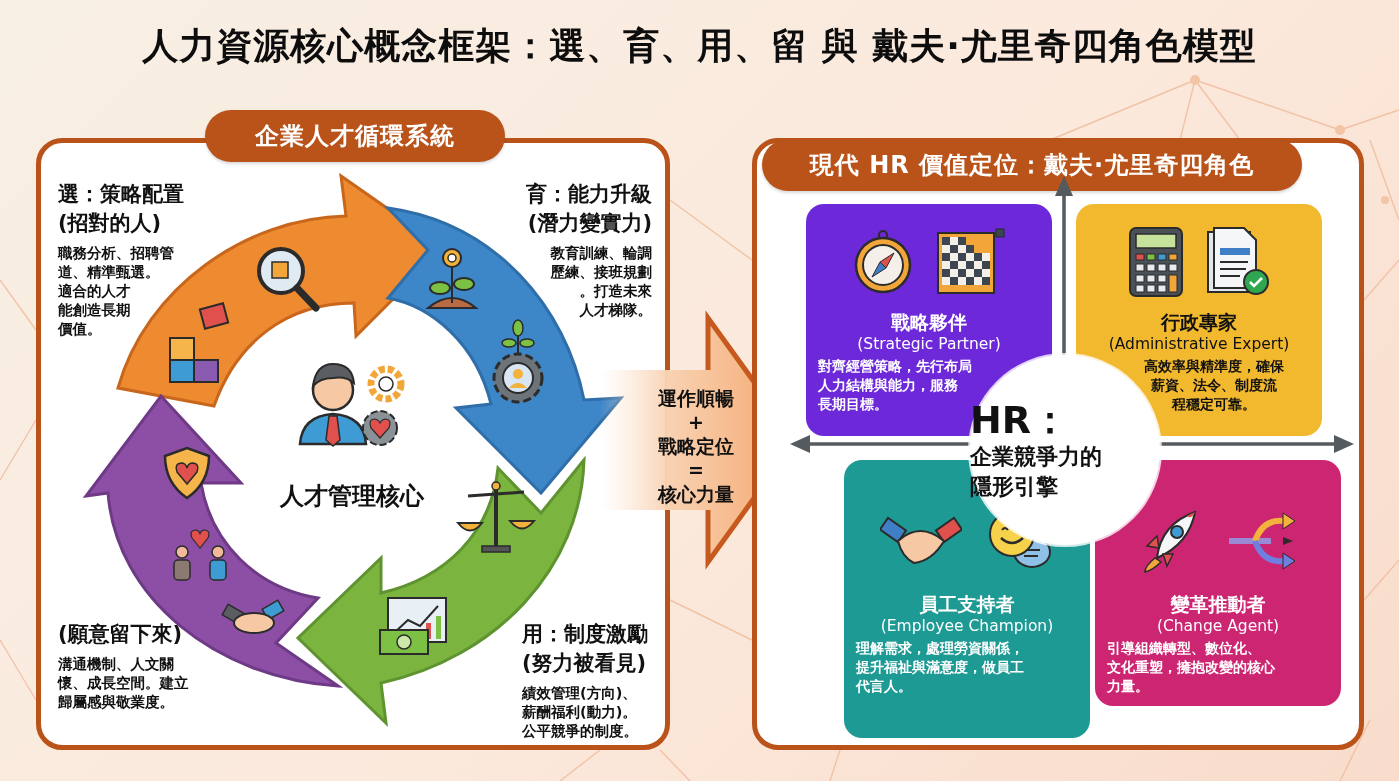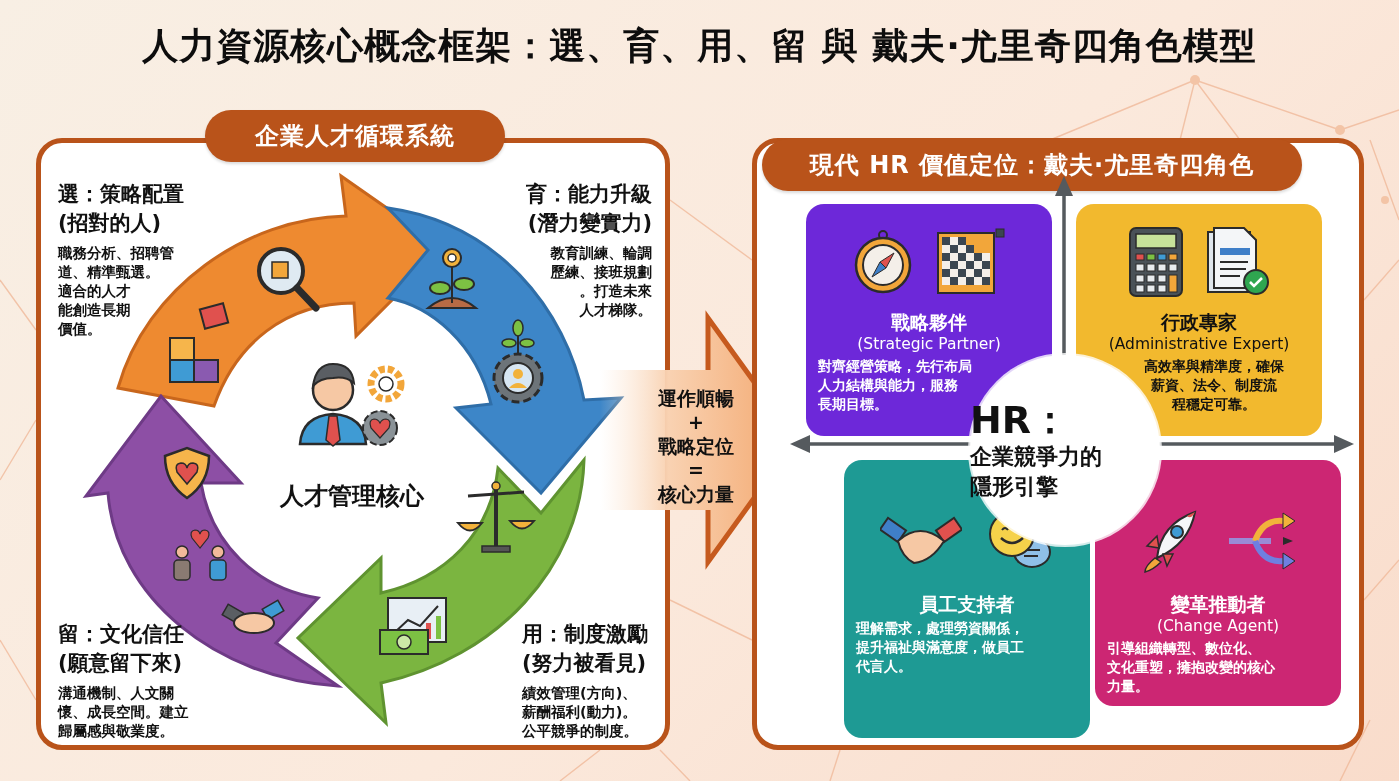--- a/index.html
+++ b/index.html
@@ -216,21 +216,20 @@
   <div class="stage-title">(潛力變實力)</div>
   <div class="stage-desc">
     <div>教育訓練、輪調</div>
     <div>歷練、接班規劃</div>
     <div>。打造未來</div>
     <div>人才梯隊。</div>
   </div>
 </div>
 
 <div class="stage stage-retain">
-  <div class="stage-title">留：文化信任</div>
   <div class="stage-title">(願意留下來)</div>
   <div class="stage-desc">
     <div>溝通機制、人文關</div>
     <div>懷、成長空間。建立</div>
     <div>歸屬感與敬業度。</div>
   </div>
 </div>
 
 <div class="stage stage-use">
   <div class="stage-title">用：制度激勵</div>
@@ -390,20 +389,21 @@
       <g stroke="#2b2b2b" stroke-width="2">
           <line x1="40" y1="44" x2="56" y2="44"></line>
           <line x1="40" y1="50" x2="54" y2="50"></line>
         </g>
       <circle cx="28" cy="28" r="22" fill="#f6d24a" stroke="#2b2b2b" stroke-width="2"></circle>
       <path d="M 18 24 Q 21 20 24 24 M 32 24 Q 35 20 38 24" fill="none" stroke="#2b2b2b" stroke-width="2"></path>
       <path d="M 17 32 Q 28 42 39 32" fill="none" stroke="#2b2b2b" stroke-width="2.5"></path>
     </svg>
   </div>
   <div class="q-title">員工支持者</div>
+  <div class="q-en">(Employee Champion)</div>
   <div class="q-desc">
     <div>理解需求，處理勞資關係，</div>
     <div>提升福祉與滿意度，做員工</div>
     <div>代言人。</div>
   </div>
 </div>
 
 <div class="quad q-ca">
   <div class="icons" style="height:122px; padding-top:20px;">
     <svg width="66" height="70" viewBox="0 0 66 70">

